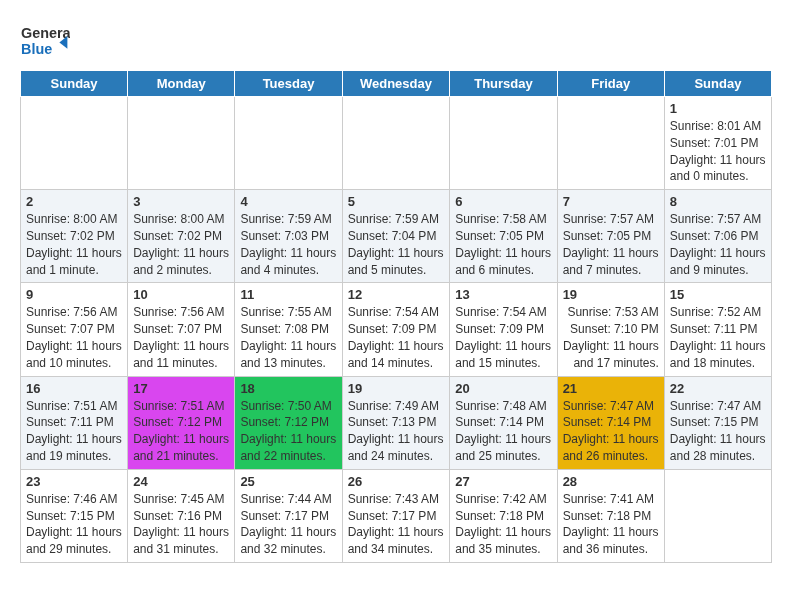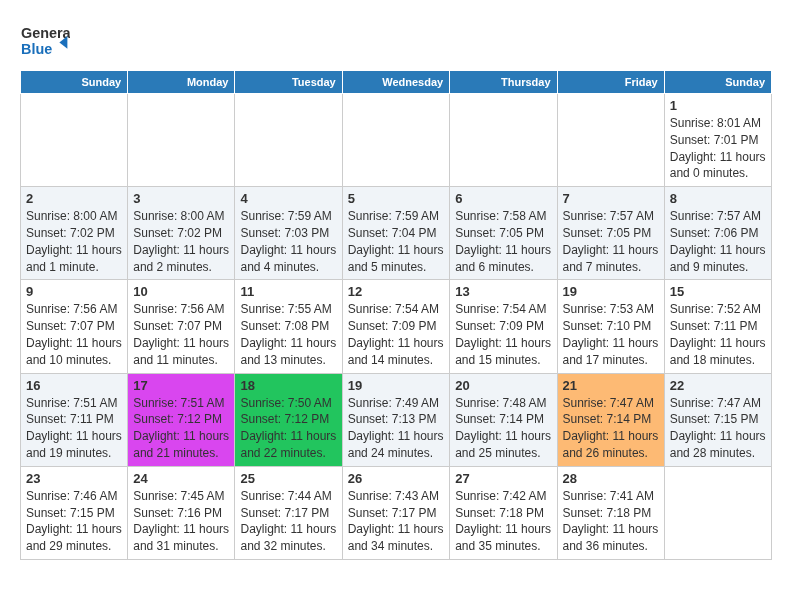--- a/index.html
+++ b/index.html
@@ -29,23 +29,23 @@
       color: #555;
     }
     .calendar {
       width: 100%;
       border-collapse: collapse;
       font-size: 11px;
     }
     .calendar th {
       background-color: #2a7ab8;
       color: #fff;
-      text-align: right;
+      text-align: center;
       padding: 5px 6px;
-      font-size: 11px;
+      font-size: 13px;
       font-weight: bold;
       border: 1px solid #fff;
     }
     .calendar td {
       vertical-align: top;
       border: 1px solid #ccc;
       padding: 4px 5px;
       width: 108px;
       min-height: 80px;
       background: #fff;
@@ -205,21 +205,21 @@
         </td>
         <td>
           <span class="day-num">13</span>
           <div class="day-info" style="white-space: pre-line;">Sunrise: 7:54 AM
 Sunset: 7:09 PM
 Daylight: 11 hours
 and 15 minutes.</div>
         </td>
         <td>
           <span class="day-num">19</span>
-          <div class="day-info" style="white-space: pre-line;">Sunrise: 7:53 AM
+          <div class="day-info" style="white-space: pre-line; text-align: right;">Sunrise: 7:53 AM
 Sunset: 7:10 PM
 Daylight: 11 hours
 and 17 minutes.</div>
         </td>
         <td>
           <span class="day-num">15</span>
           <div class="day-info" style="white-space: pre-line;">Sunrise: 7:52 AM
 Sunset: 7:11 PM
 Daylight: 11 hours
 and 18 minutes.</div>
@@ -254,21 +254,21 @@
 Daylight: 11 hours
 and 24 minutes.</div>
         </td>
         <td style="background: rgb(240, 244, 248); margin-top: 28px;">
           <span class="day-num">20</span>
           <div class="day-info" style="white-space: pre-line;">Sunrise: 7:48 AM
 Sunset: 7:14 PM
 Daylight: 11 hours
 and 25 minutes.</div>
         </td>
-        <td style="background: #fdba74;">
+        <td style="background: #eab308;">
           <span class="day-num">21</span>
           <div class="day-info" style="white-space: pre-line;">Sunrise: 7:47 AM
 Sunset: 7:14 PM
 Daylight: 11 hours
 and 26 minutes.</div>
         </td>
         <td style="background: rgb(240, 244, 248);">
           <span class="day-num">22</span>
           <div class="day-info" style="white-space: pre-line;">Sunrise: 7:47 AM
 Sunset: 7:15 PM

